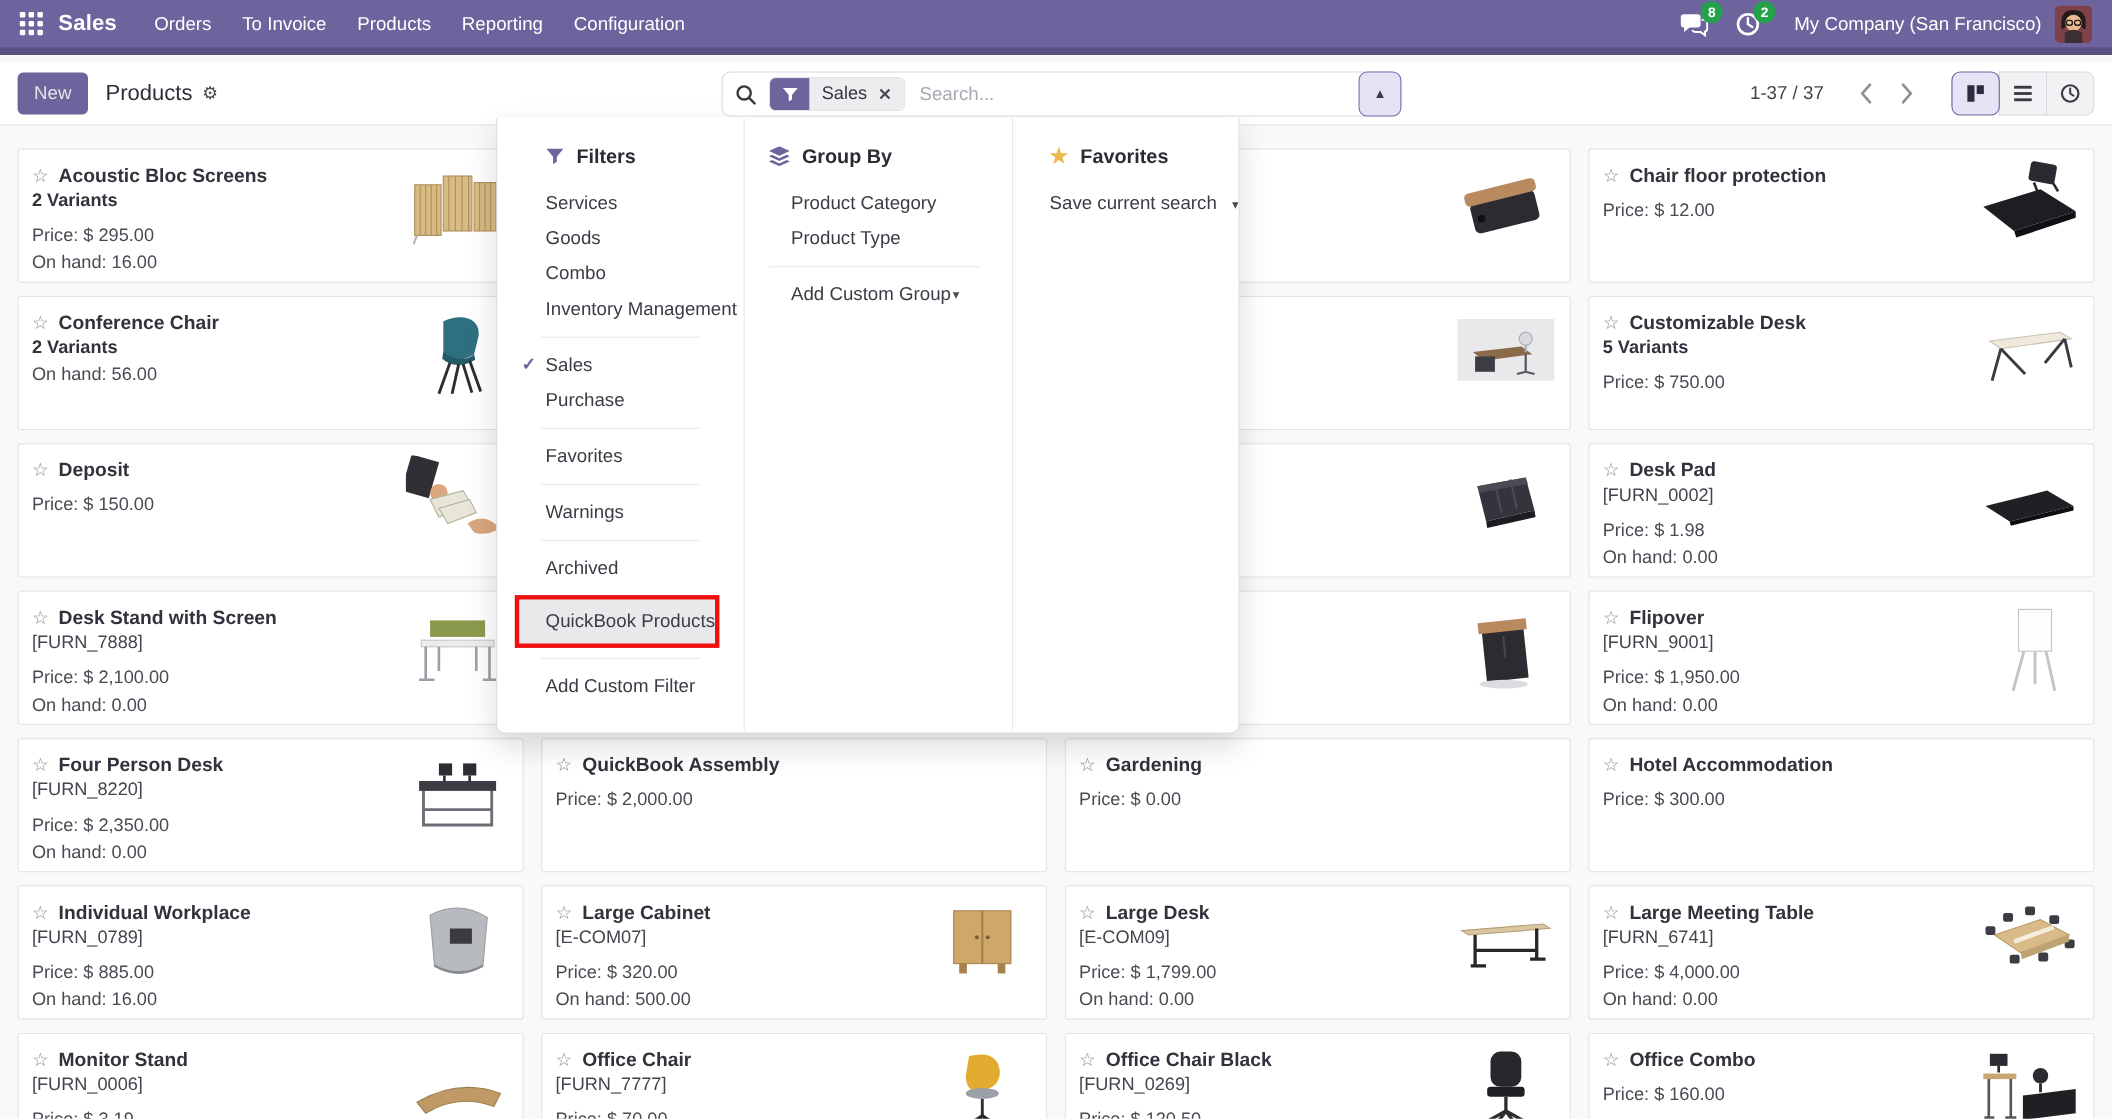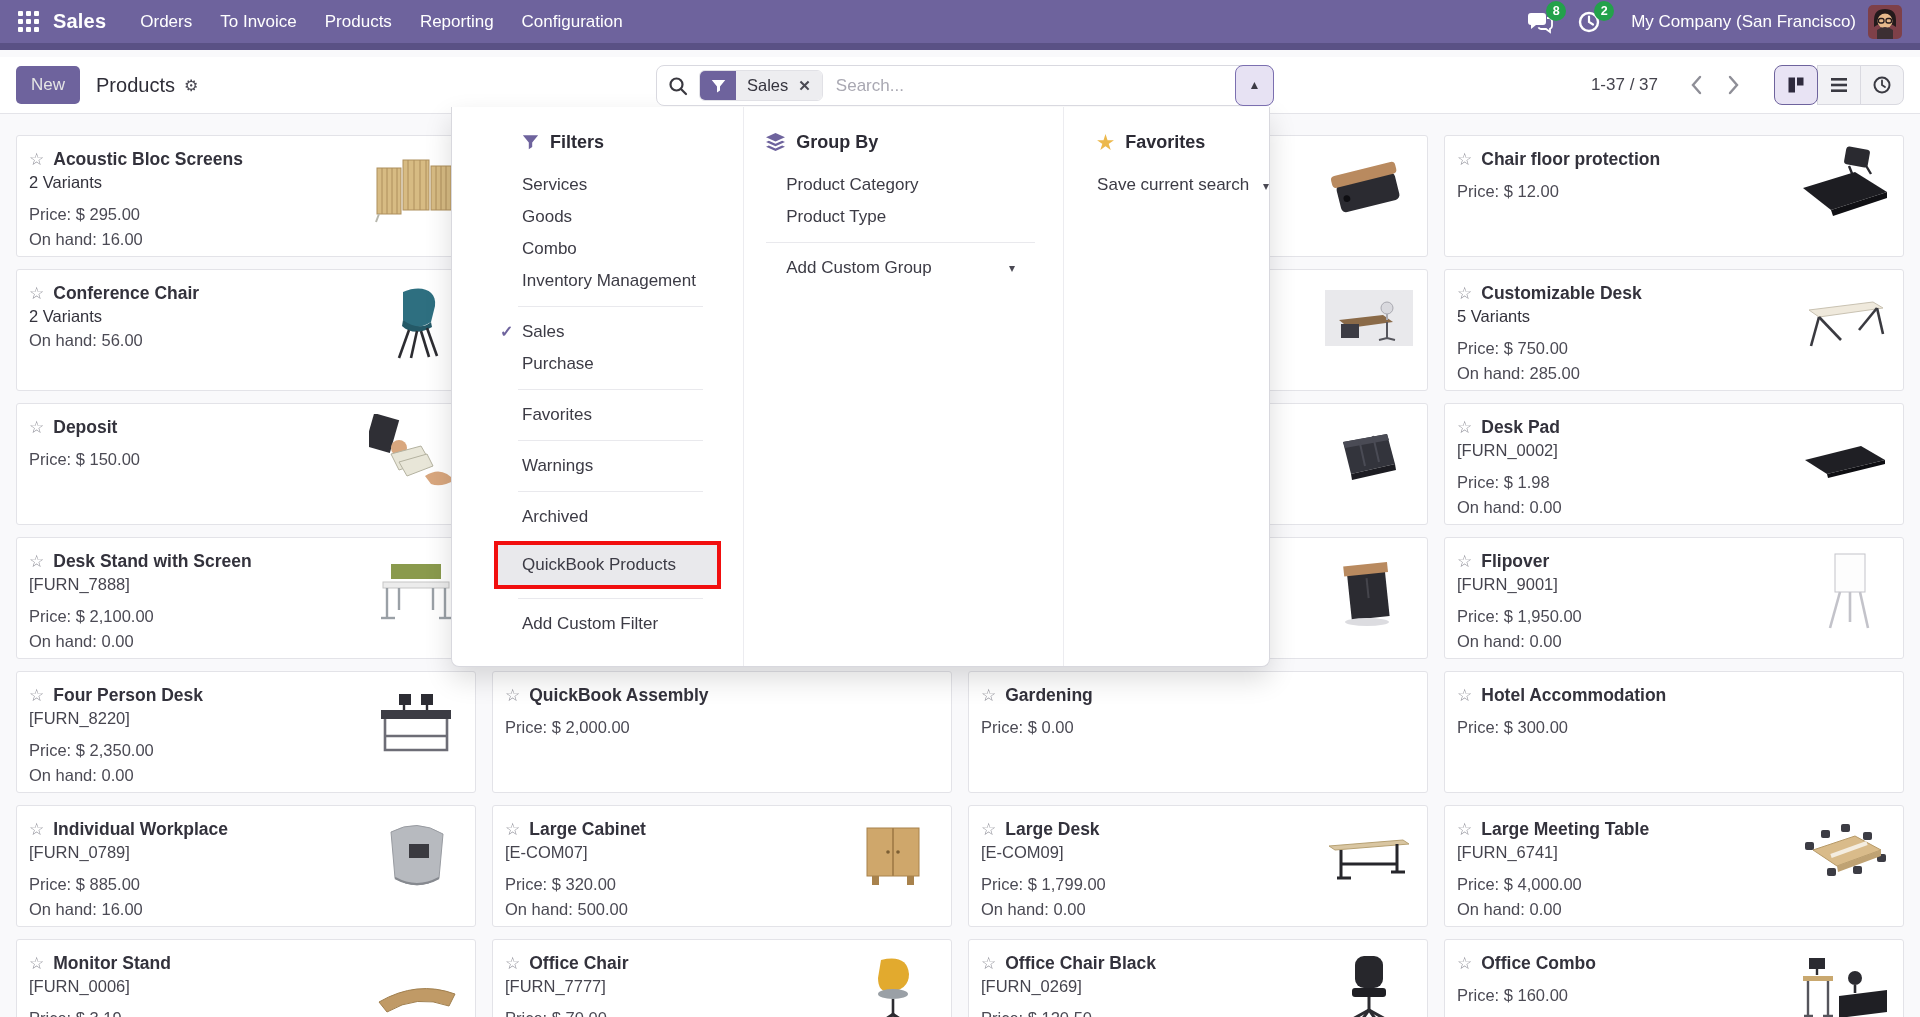--- a/index.html
+++ b/index.html
@@ -60,23 +60,23 @@
   .facet-icon{background:var(--primary);width:36px;display:flex;align-items:center;justify-content:center;}
   .facet-body{background:#ededf0;display:flex;align-items:center;gap:10px;padding:0 11px;}
   .facet-label{font-size:16.5px;color:#35343e;font-weight:500;}
   .facet-x{font-size:15px;color:#4a4953;cursor:pointer;font-weight:700;}
   .search-input{border:none;outline:none;flex:1;font-size:17px;font-family:inherit;color:#35343e;background:transparent;}
   .search-input::placeholder{color:#a9a8b2;}
   .dd-toggle{width:39px;height:41px;margin:-1px -1px 0 0;background:#e7e2f3;border:1px solid #7b6fb0;border-radius:8px;display:flex;align-items:center;justify-content:center;cursor:pointer;flex:none;}
   .dd-toggle span{font-size:12px;color:#3c3b45;}
   
   .dropdown{
-    position:absolute;left:451px;top:107px;width:819px;height:560px;background:#fff;
+    position:absolute;left:451px;top:107px;width:676px;height:560px;background:#fff;
     border:1px solid #d8d8de;border-top:none;border-radius:0 0 8px 8px;
-    box-shadow:0 12px 28px rgba(0,0,0,.14);z-index:30;display:flex;overflow:hidden;padding-left:26px;
+    box-shadow:0 12px 28px rgba(0,0,0,.14);z-index:30;display:flex;overflow:hidden;
   }
   .dd-col{padding-top:22px;}
   .dd-col.filters{width:267px;padding-left:24px;}
   .dd-col.groupby{width:322px;border-left:1px solid #ececf0;padding-left:22px;}
   .dd-col.favs{flex:1;border-left:1px solid #ececf0;padding-left:33px;}
   .dd-header{display:flex;align-items:center;gap:11px;font-size:18px;font-weight:700;color:#2c2b35;margin:0 0 14px 20px;height:26px;}
   .dd-col.groupby .dd-header,.dd-col.favs .dd-header{margin-left:0;}
   .dd-item{font-size:17px;color:#3c3b45;height:32px;line-height:32px;position:relative;padding-left:20px;cursor:pointer;white-space:nowrap;}
   .dd-col.groupby .dd-item{padding-left:20px;padding-right:28px;}
   .dd-col.favs .dd-item{padding-left:0;}
@@ -98,21 +98,21 @@
     grid-auto-rows:122px;gap:12px 16px;z-index:1;
   }
   .card{
     background:#fff;border:1px solid var(--card-border);border-radius:3px;
     padding:12px 14px 8px 12px;position:relative;cursor:pointer;
   }
   .card .trow{display:flex;align-items:flex-start;gap:9px;}
   .card .star{color:#8f8f98;font-size:17px;line-height:23px;flex:none;}
   .card .name{font-weight:700;color:var(--text-dark);font-size:17.5px;line-height:23px;}
   .card .sub{font-size:16.5px;line-height:23px;}
-  .card .sub.variants{font-weight:400;color:var(--text-dark);}
+  .card .sub.variants{font-weight:700;color:var(--text-dark);}
   .card .sub.code{color:#45444e;}
   .card .meta{font-size:16.5px;color:var(--text-body);line-height:25px;}
   .card .meta.first{margin-top:8px;}
   .cimg{position:absolute;right:10px;top:10px;width:96px;height:92px;pointer-events:none;}
   .cimg svg{width:100%;height:100%;}
 </style>
 </head>
 <body>
 
 <header class="navbar">
@@ -298,21 +298,20 @@
           <path d="M66 34 v6" stroke="#a9a9b0" stroke-width="2"></path>
         </svg></span>
     </div>
     <div class="card">
       <div class="trow">
         <span class="star">☆</span>
         <span class="name">Customizable Desk</span>
       </div>
       <div class="sub variants">5 Variants</div>
       <div class="meta first">Price: $ 750.00</div>
-      <div class="meta">On hand: 285.00</div>
       <span class="cimg"><svg viewBox="0 0 96 92">
           <path d="M12 30 L76 22 L86 28 L22 37 Z" fill="#efe9dc" stroke="#c9c2b2"></path>
           <g stroke="#3a3a40" stroke-width="2.6" fill="none">
             <path d="M22 37 L14 66"></path>
             <path d="M22 37 L44 60"></path>
             <path d="M80 28 L86 54"></path>
             <path d="M80 28 L62 50"></path>
           </g>
         </svg></span>
     </div>

